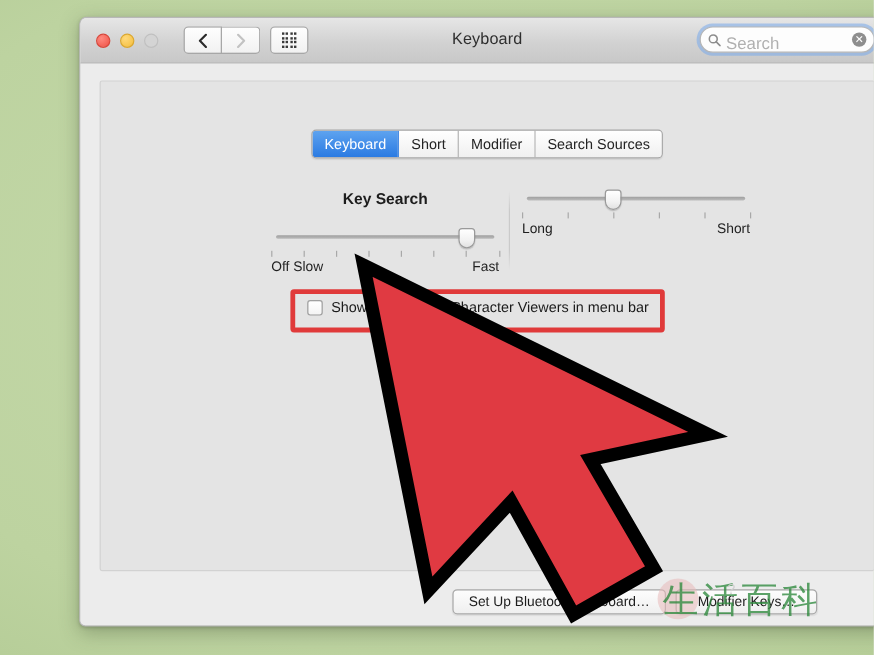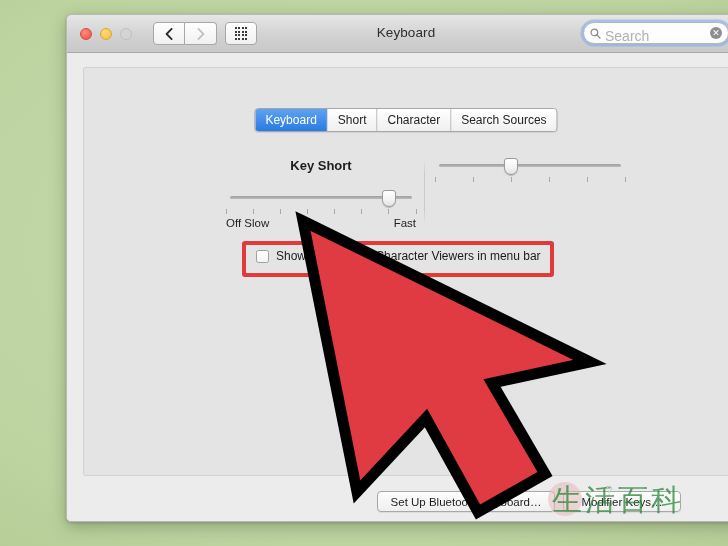--- a/index.html
+++ b/index.html
@@ -431,26 +431,26 @@
       <div class="clearbtn">✕</div>
     </div>
   </div>
 
   <div id="content">
     <div id="inner-panel"></div>
 
     <div id="tabs">
       <div class="tab active">Keyboard</div>
       <div class="tab">Short</div>
-      <div class="tab">Character</div>
+      <div class="tab">Modifier</div>
       <div class="tab">Search Sources</div>
     </div>
 
     <div class="slider-group left">
-      <div class="slider-title">Key Short</div>
+      <div class="slider-title">Key Search</div>
       <div class="track-row">
         <div class="track"></div>
         <div class="thumb" id="thumb-key-repeat" style="left: 85.7143%;"></div>
       </div>
       <div class="ticks" id="ticks-key-repeat">
           <i style="left: 0%;"></i>
           <i style="left: 14.2857%;"></i>
           <i style="left: 28.5714%;"></i>
           <i style="left: 42.8571%;"></i>
           <i style="left: 57.1429%;"></i>
@@ -472,20 +472,24 @@
         <div class="thumb" id="thumb-delay" style="left: 40%;"></div>
       </div>
       <div class="ticks" id="ticks-delay">
           <i style="left: 0%;"></i>
           <i style="left: 20%;"></i>
           <i style="left: 40%;"></i>
           <i style="left: 60%;"></i>
           <i style="left: 80%;"></i>
           <i style="left: 100%;"></i>
         </div>
+      <div class="endlabels">
+        <span class="lo">Long</span>
+        <span class="hi">Short</span>
+      </div>
     </div>
 
     <div id="checkbox-highlight"></div>
     <div id="checkbox-row">
       <div class="checkbox"></div>
       <div id="checkbox-label">Show Keyboard &amp; Character Viewers in menu bar</div>
     </div>
 
     <div class="push-button" id="btn-bluetooth">Set Up Bluetooth Keyboard…</div>
     <div class="push-button" id="btn-modifier">Modifier Keys…</div>

